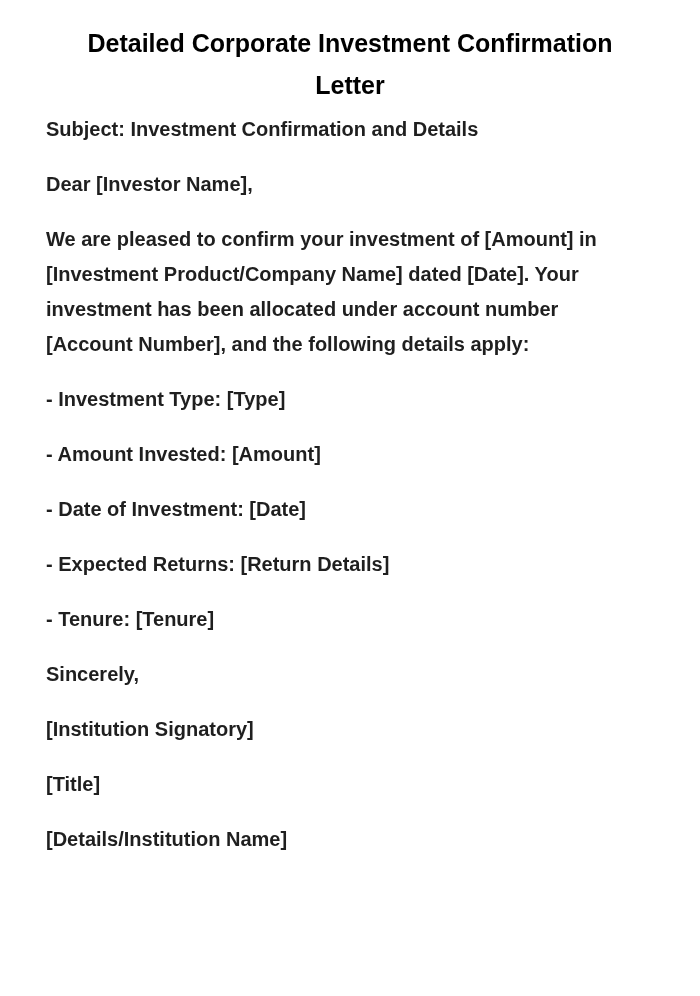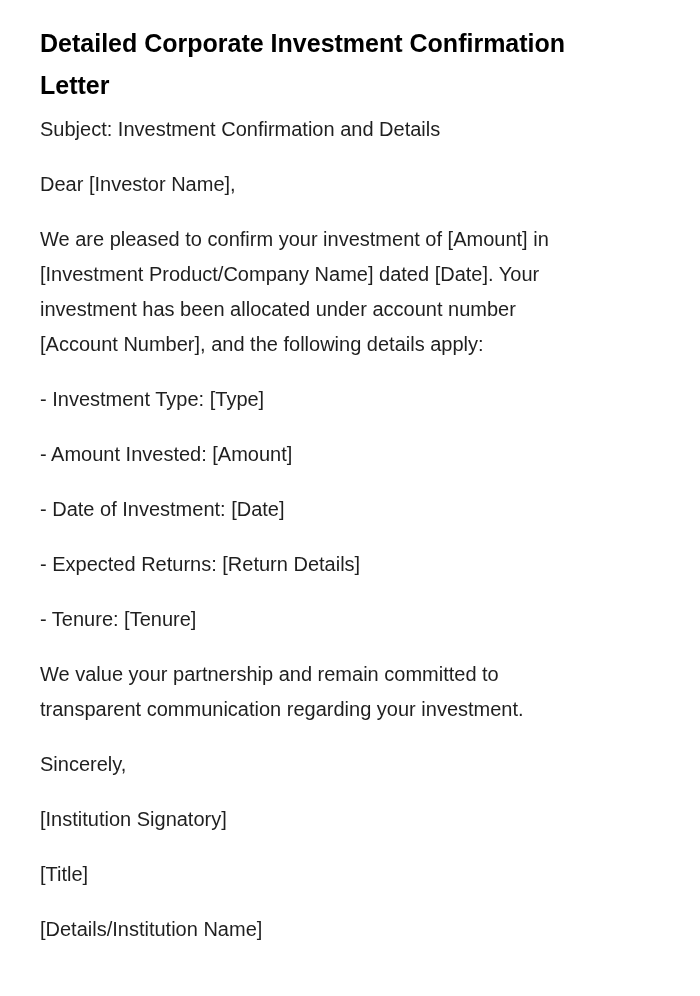--- a/index.html
+++ b/index.html
@@ -20,25 +20,26 @@
     color: #1f1f1f;
   }
   .doc-title {
     font-family: "Liberation Sans", sans-serif;
     font-size: 25px;
     line-height: 42px;
     font-weight: 700;
     color: #000000;
     margin: 0 0 -14px 0;
     white-space: pre-line;
+    text-align: center;
   }
   .doc-para {
-    margin: 20px 0;
+    margin: 20px 6px;
     white-space: pre-line;
-    font-weight: 400;
+    font-weight: 700;
   }
 </style>
 </head>
 <body>
 
 <main class="page">
   <h1 class="doc-title">Detailed Corporate Investment Confirmation
 Letter</h1>
 
   <p class="doc-para">Subject: Investment Confirmation and Details</p>
@@ -53,22 +54,20 @@
   <p class="doc-para">- Investment Type: [Type]</p>
 
   <p class="doc-para">- Amount Invested: [Amount]</p>
 
   <p class="doc-para">- Date of Investment: [Date]</p>
 
   <p class="doc-para">- Expected Returns: [Return Details]</p>
 
   <p class="doc-para">- Tenure: [Tenure]</p>
 
-  <p class="doc-para">We value your partnership and remain committed to
-transparent communication regarding your investment.</p>
 
   <p class="doc-para">Sincerely,</p>
 
   <p class="doc-para">[Institution Signatory]</p>
 
   <p class="doc-para">[Title]</p>
 
   <p class="doc-para">[Details/Institution Name]</p>
 </main>
 

